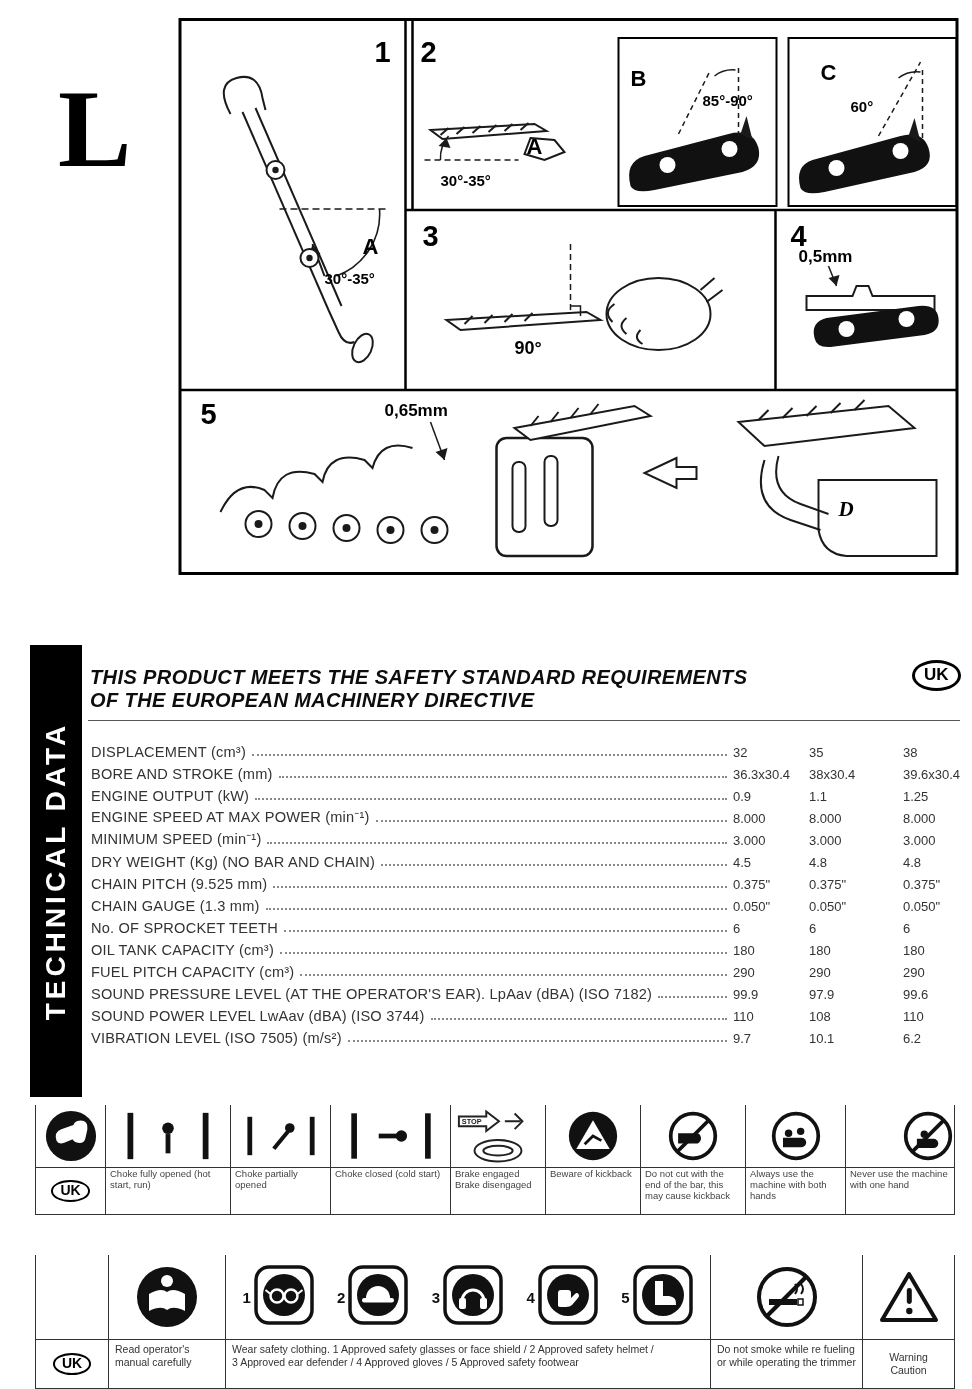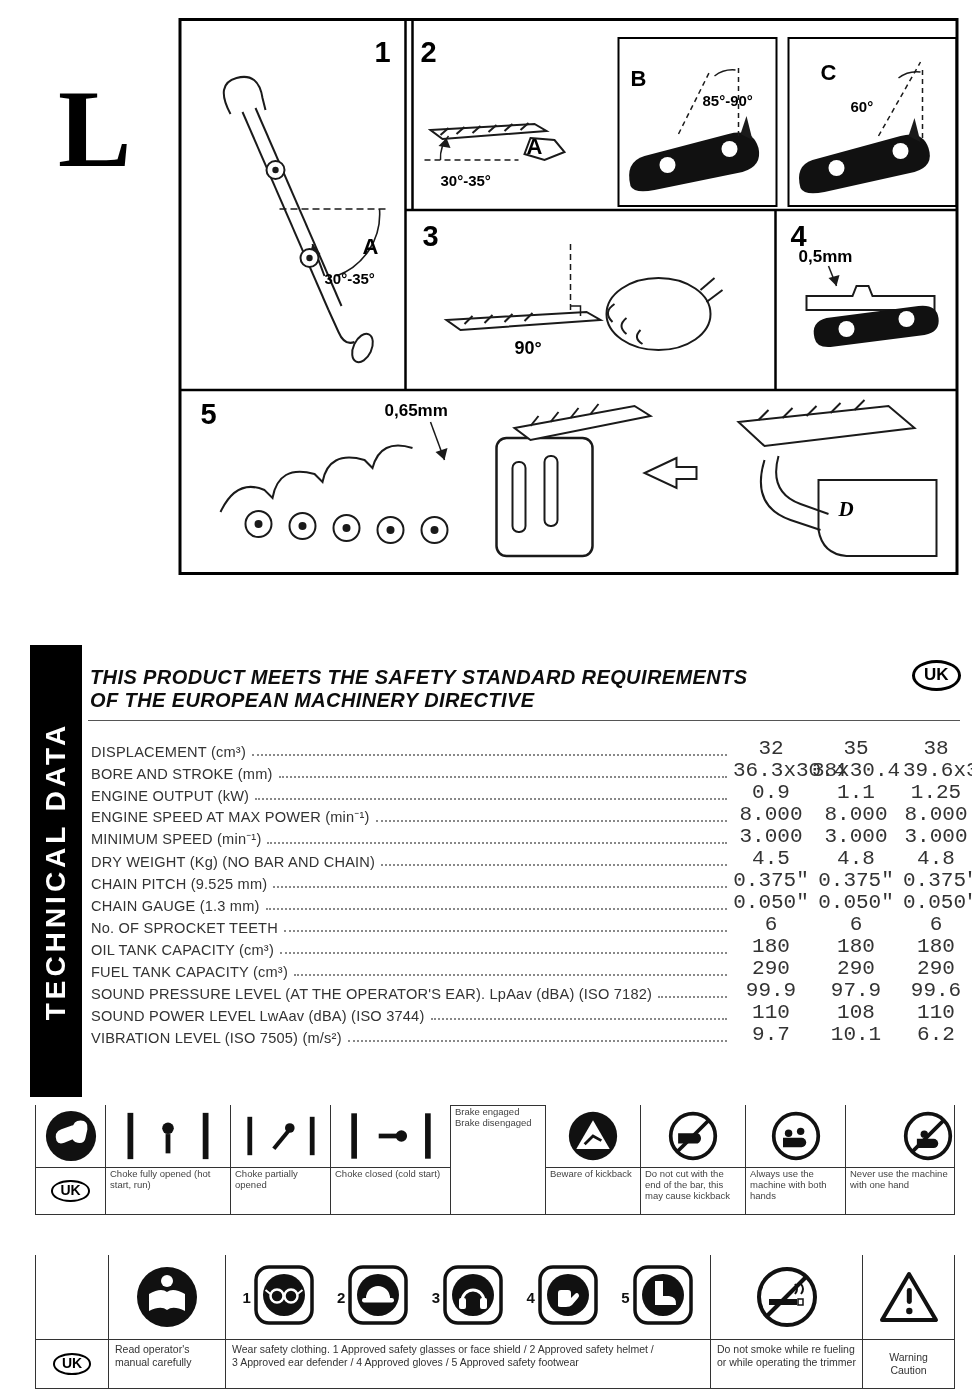--- a/index.html
+++ b/index.html
@@ -27,21 +27,21 @@
   .head-rule{position:absolute;left:88px;top:720px;width:872px;height:1px;background:#555;}
   .uk-oval{display:inline-block;border:3px solid #000;border-radius:50%;font-weight:bold;
         font-size:17px;padding:3px 9px;color:#000;background:#fff;line-height:1.1;}
   .uk-top{position:absolute;left:912px;top:660px;}
   .uk-small{font-size:14px;padding:1px 7px;border-width:2.5px;}
 
   .tech-table{position:absolute;left:91px;top:738px;width:878px;}
   .trow{display:flex;align-items:flex-end;height:22px;}
   .tlabel{white-space:nowrap;font-size:14.6px;color:#333;letter-spacing:0.2px;}
   .tleader{flex:1;border-bottom:2px dotted #888;margin:0 6px 4px 6px;min-width:8px;}
-  .tval{font-size:21px;color:#333;text-align:center;font-family:Liberation Mono, monospace;}
+  .tval{font-size:13px;color:#333;}
   .v1{width:76px}.v2{width:94px}.v3{width:66px}
 
   
   .strip{position:absolute;left:35px;width:920px;display:flex;box-sizing:border-box;}
   .strip1{top:1105px;height:110px;border-bottom:1.6px solid #333;}
   .s1{border-left:1.6px solid #333;display:flex;flex-direction:column;box-sizing:border-box;}
   .s1:last-child{border-right:1.6px solid #333;align-items:flex-end;}
   .ic{height:62px;display:flex;align-items:center;justify-content:center;}
   .cap{flex:1;border-top:1.6px solid #333;font-size:9.5px;color:#444;padding:0 4px;line-height:1.18;}
   .capcenter{display:flex;align-items:center;justify-content:center;}
@@ -278,21 +278,21 @@
         <span class="tval v3">6</span>
       </div>
       <div class="trow">
         <span class="tlabel">OIL TANK CAPACITY (cm³)</span>
         <span class="tleader"></span>
         <span class="tval v1">180</span>
         <span class="tval v2">180</span>
         <span class="tval v3">180</span>
       </div>
       <div class="trow">
-        <span class="tlabel">FUEL TANK CAPACITY (cm³)</span>
+        <span class="tlabel">FUEL PITCH CAPACITY (cm³)</span>
         <span class="tleader"></span>
         <span class="tval v1">290</span>
         <span class="tval v2">290</span>
         <span class="tval v3">290</span>
       </div>
       <div class="trow">
         <span class="tlabel">SOUND PRESSURE LEVEL (AT THE OPERATOR'S EAR). LpAav (dBA) (ISO 7182)</span>
         <span class="tleader"></span>
         <span class="tval v1">99.9</span>
         <span class="tval v2">97.9</span>
@@ -358,20 +358,31 @@
           <line x1="16" y1="4" x2="16" y2="52" stroke="#111" stroke-width="6"></line>
           <line x1="94" y1="4" x2="94" y2="52" stroke="#111" stroke-width="6"></line>
           <line x1="42" y1="28" x2="62" y2="28" stroke="#111" stroke-width="5"></line>
           <circle cx="66" cy="28" r="6" fill="#111"></circle>
         </svg>
       </div>
       <div class="cap">Choke closed (cold start)</div>
     </div>
 
     <div class="s1" style="width:95px">
+      <div class="ic">
+        <svg width="88" height="58" viewBox="0 0 90 58">
+          <g stroke="#222" fill="none" stroke-width="2">
+            <path d="M5 9 h28 v-5 l13 10 l-13 10 v-5 h-28 z"></path>
+            <path d="M52 14 h16 m-6 -8 l8 8 l-8 8"></path>
+            <ellipse cx="45" cy="44" rx="24" ry="11"></ellipse>
+            <ellipse cx="45" cy="44" rx="15" ry="5"></ellipse>
+          </g>
+          <text x="8" y="17" font-size="7.5" font-weight="bold" fill="#222">STOP</text>
+        </svg>
+      </div>
       <div class="cap">Brake engaged Brake disengaged</div>
     </div>
 
     <div class="s1" style="width:95px">
       <div class="ic">
         <svg width="52" height="52" viewBox="0 0 56 56">
           <circle cx="28" cy="28" r="26" fill="#111"></circle>
           <path d="M28 11 L46 42 H10 Z" fill="#fff"></path>
           <path d="M19 37 l9 -9 l9 5" stroke="#111" stroke-width="3" fill="none"></path>
         </svg>

